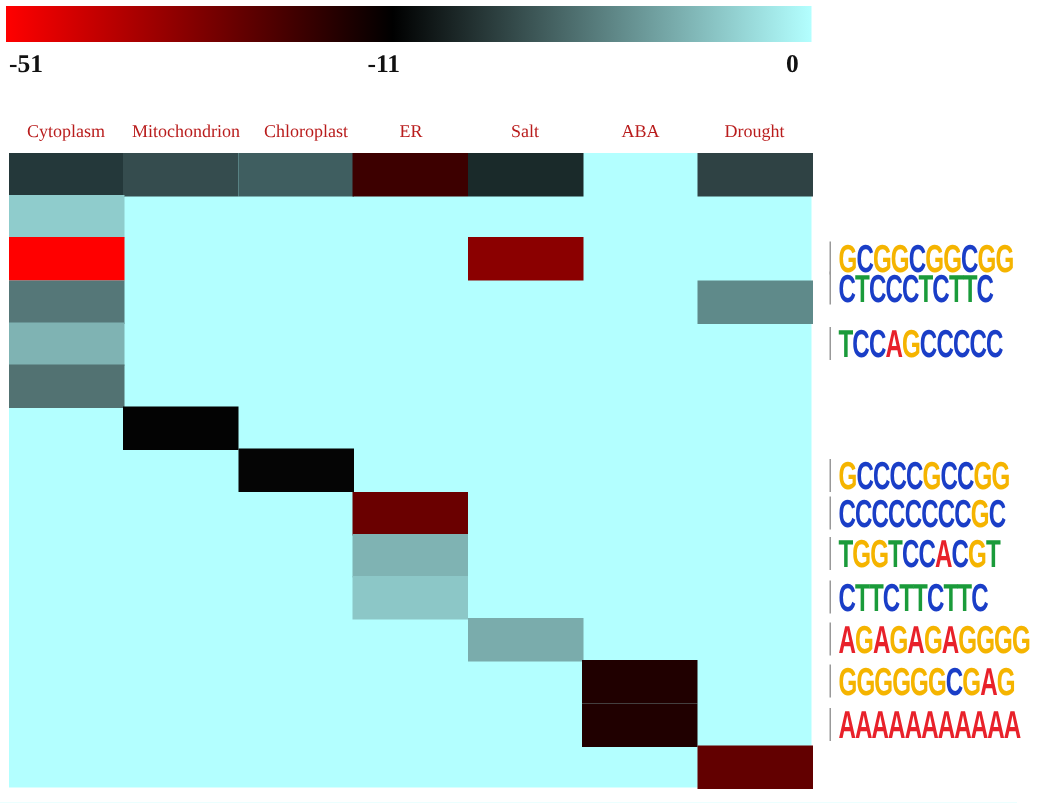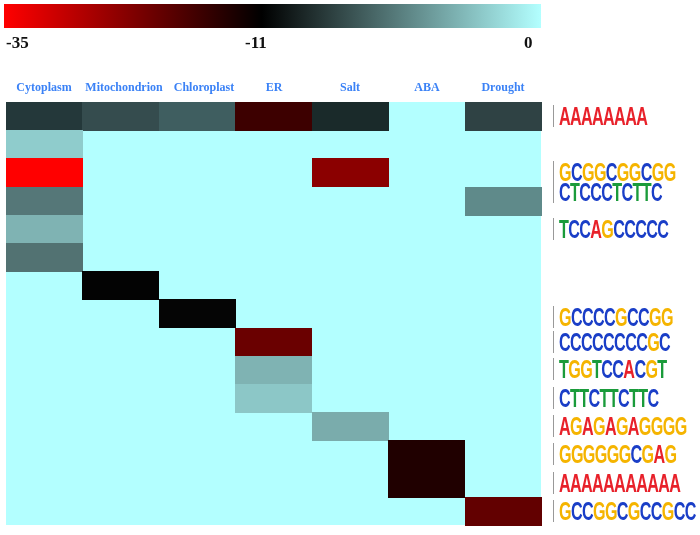--- a/index.html
+++ b/index.html
@@ -1,34 +1,34 @@
 <!DOCTYPE html>
 <html><head>
 <meta charset="utf-8">
 <style>
   html,body{margin:0;padding:0;background:#fff;}
   body{width:700px;height:535px;position:relative;overflow:hidden;font-family:"Liberation Serif",serif;}
   #colorbar{position:absolute;left:4px;top:4px;width:537px;height:24px;
     background:linear-gradient(to right,#ff0000 0%,#000000 48%,#b3ffff 100%);}
   .cb-tick{position:absolute;top:33px;font-weight:bold;font-size:17px;color:#111;}
   #col-headers{position:absolute;left:6px;top:80px;width:535px;height:16px;}
-  .col-h{position:absolute;top:0;font-weight:bold;font-size:12px;color:#3b82f6;white-space:nowrap;transform:translateX(-50%);}
+  .col-h{position:absolute;top:0;font-weight:normal;font-size:12px;color:#b91c1c;white-space:nowrap;transform:translateX(-50%);}
   #heatmap{position:absolute;left:6px;top:102px;width:535px;height:423px;background:#b3ffff;}
   .cell{position:absolute;box-sizing:border-box;}
   #logos{position:absolute;left:545px;top:102px;width:155px;height:423px;}
   .logo{position:absolute;left:0;width:155px;height:28px;box-sizing:border-box;}
   .logo-axis{position:absolute;left:8px;top:3px;width:1px;height:22px;background:#999;}
   .logo-seq{position:absolute;left:14px;top:0;height:28px;font-family:"Liberation Sans",sans-serif;font-weight:bold;font-size:26px;line-height:28px;letter-spacing:-1px;transform:scaleX(0.62);transform-origin:left center;white-space:nowrap;}
   .A{color:#e8212a}.C{color:#1a3ec7}.G{color:#f5b400}.T{color:#1a9b3a}
 </style>
 </head>
 <body>
 
 <div id="colorbar"></div>
-<span class="cb-tick" style="left:6px">-35</span>
+<span class="cb-tick" style="left:6px">-51</span>
 <span class="cb-tick" style="left:245px">-11</span>
 <span class="cb-tick" style="left:524px">0</span>
 
 <div id="col-headers">
   <span class="col-h" style="left:38px">Cytoplasm</span>
   <span class="col-h" style="left:118px">Mitochondrion</span>
   <span class="col-h" style="left:198px">Chloroplast</span>
   <span class="col-h" style="left:268px">ER</span>
   <span class="col-h" style="left:344px">Salt</span>
   <span class="col-h" style="left:421px">ABA</span>
@@ -54,24 +54,20 @@
     <div class="cell" title="ER: -18" style="left: 229.286px; top: 225.6px; width: 77px; height: 29px; background: rgb(106, 0, 0);"></div>
     <div class="cell" title="ER: -3" style="left: 229.286px; top: 253.8px; width: 77px; height: 29px; background: rgb(127, 179, 179);"></div>
     <div class="cell" title="ER: -2" style="left: 229.286px; top: 282px; width: 77px; height: 29px; background: rgb(140, 199, 199);"></div>
     <div class="cell" title="Salt: -3" style="left: 305.714px; top: 310.2px; width: 77px; height: 29px; background: rgb(122, 172, 172);"></div>
     <div class="cell" title="ABA: -12" style="left: 382.143px; top: 338.4px; width: 77px; height: 29px; background: rgb(32, 0, 0);"></div>
     <div class="cell" title="ABA: -12" style="left: 382.143px; top: 366.6px; width: 77px; height: 29px; background: rgb(32, 0, 0);"></div>
     <div class="cell" title="Drought: -18" style="left: 458.571px; top: 394.8px; width: 77px; height: 29px; background: rgb(98, 0, 0);"></div>
   </div>
 
 <div id="logos">
-    <div class="logo" style="top: 0px;">
-      <div class="logo-axis"></div>
-      <div class="logo-seq"><span class="A">A</span><span class="A">A</span><span class="A">A</span><span class="A">A</span><span class="A">A</span><span class="A">A</span><span class="A">A</span><span class="A">A</span></div>
-    </div>
     <div class="logo" style="top: 28.2px; margin-top: 48px;">
       <div class="logo-axis"></div>
       <div class="logo-seq"><span class="C">C</span><span class="T">T</span><span class="C">C</span><span class="C">C</span><span class="C">C</span><span class="T">T</span><span class="C">C</span><span class="T">T</span><span class="T">T</span><span class="C">C</span></div>
     </div>
     <div class="logo" style="top: 56.4px;">
       <div class="logo-axis"></div>
       <div class="logo-seq"><span class="G">G</span><span class="C">C</span><span class="G">G</span><span class="G">G</span><span class="C">C</span><span class="G">G</span><span class="G">G</span><span class="C">C</span><span class="G">G</span><span class="G">G</span></div>
     </div>
     <div class="logo" style="top: 112.8px;">
       <div class="logo-axis"></div>
@@ -98,17 +94,13 @@
       <div class="logo-seq"><span class="A">A</span><span class="G">G</span><span class="A">A</span><span class="G">G</span><span class="A">A</span><span class="G">G</span><span class="A">A</span><span class="G">G</span><span class="G">G</span><span class="G">G</span><span class="G">G</span></div>
     </div>
     <div class="logo" style="top: 338.4px;">
       <div class="logo-axis"></div>
       <div class="logo-seq"><span class="G">G</span><span class="G">G</span><span class="G">G</span><span class="G">G</span><span class="G">G</span><span class="G">G</span><span class="C">C</span><span class="G">G</span><span class="A">A</span><span class="G">G</span></div>
     </div>
     <div class="logo" style="top: 366.6px;">
       <div class="logo-axis"></div>
       <div class="logo-seq"><span class="A">A</span><span class="A">A</span><span class="A">A</span><span class="A">A</span><span class="A">A</span><span class="A">A</span><span class="A">A</span><span class="A">A</span><span class="A">A</span><span class="A">A</span><span class="A">A</span></div>
     </div>
-    <div class="logo" style="top: 394.8px;">
-      <div class="logo-axis"></div>
-      <div class="logo-seq"><span class="G">G</span><span class="C">C</span><span class="C">C</span><span class="G">G</span><span class="G">G</span><span class="C">C</span><span class="G">G</span><span class="C">C</span><span class="C">C</span><span class="G">G</span><span class="C">C</span><span class="C">C</span></div>
-    </div>
   </div>
 
 </body></html>

